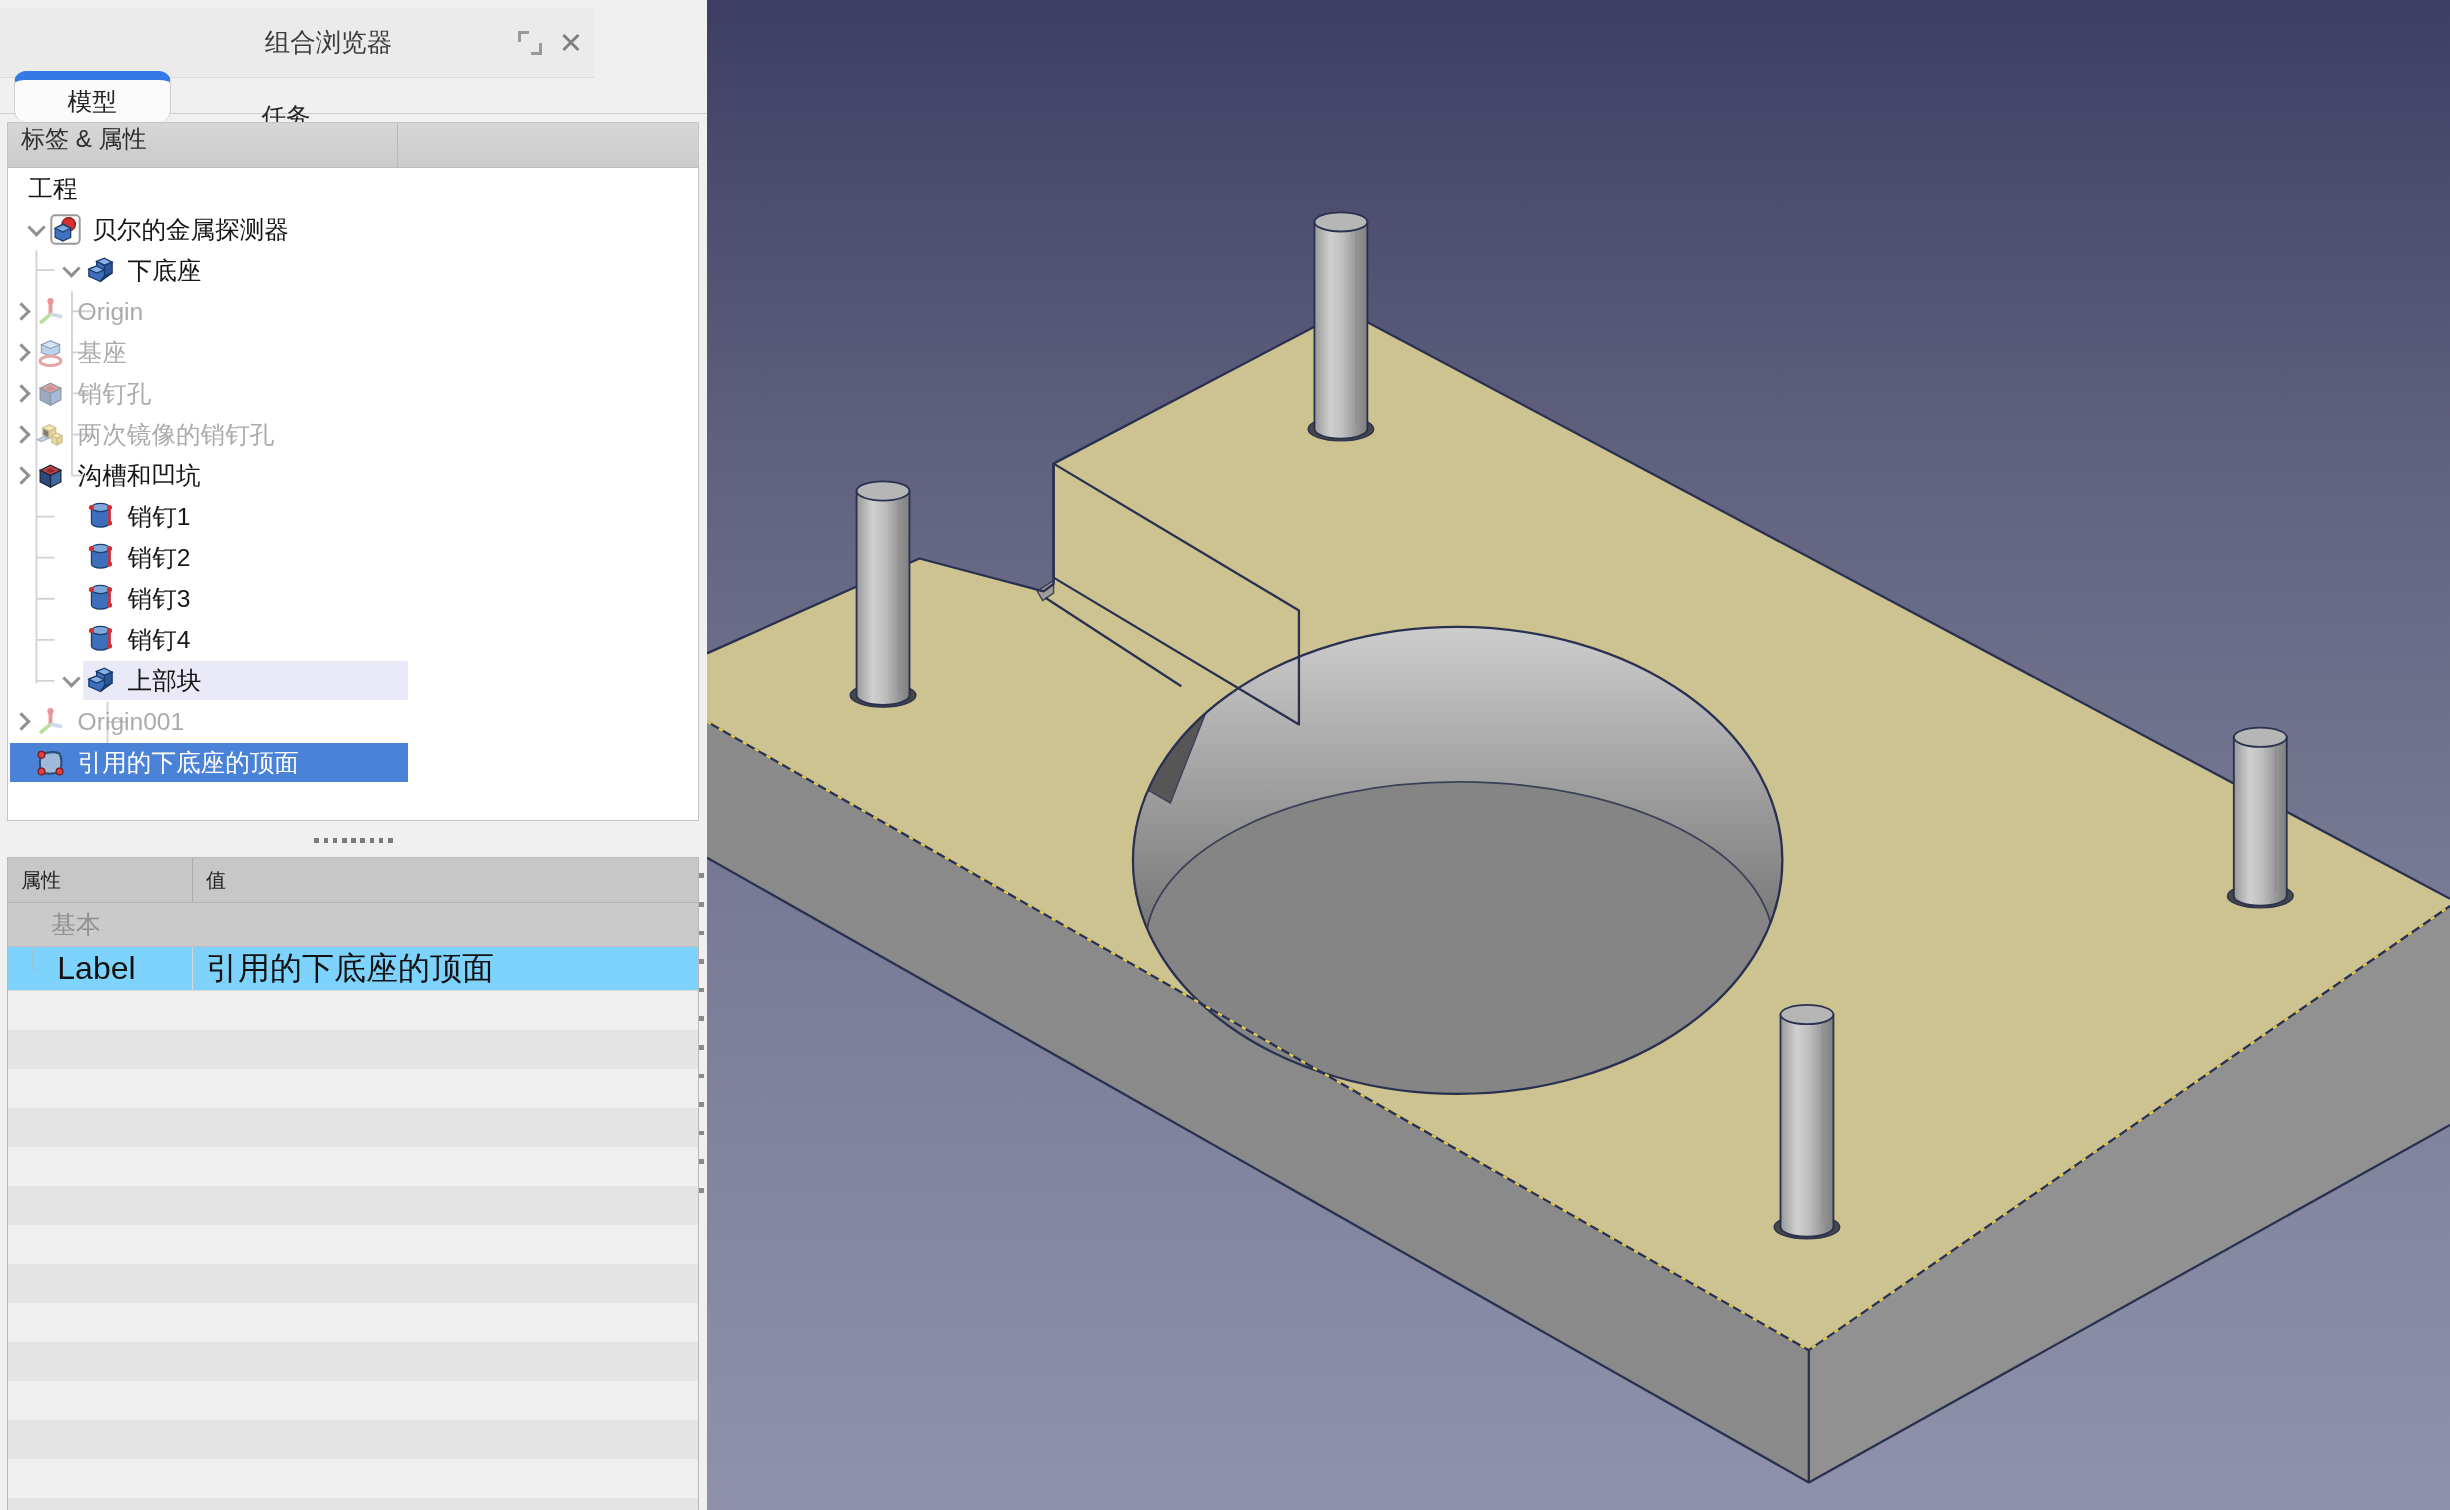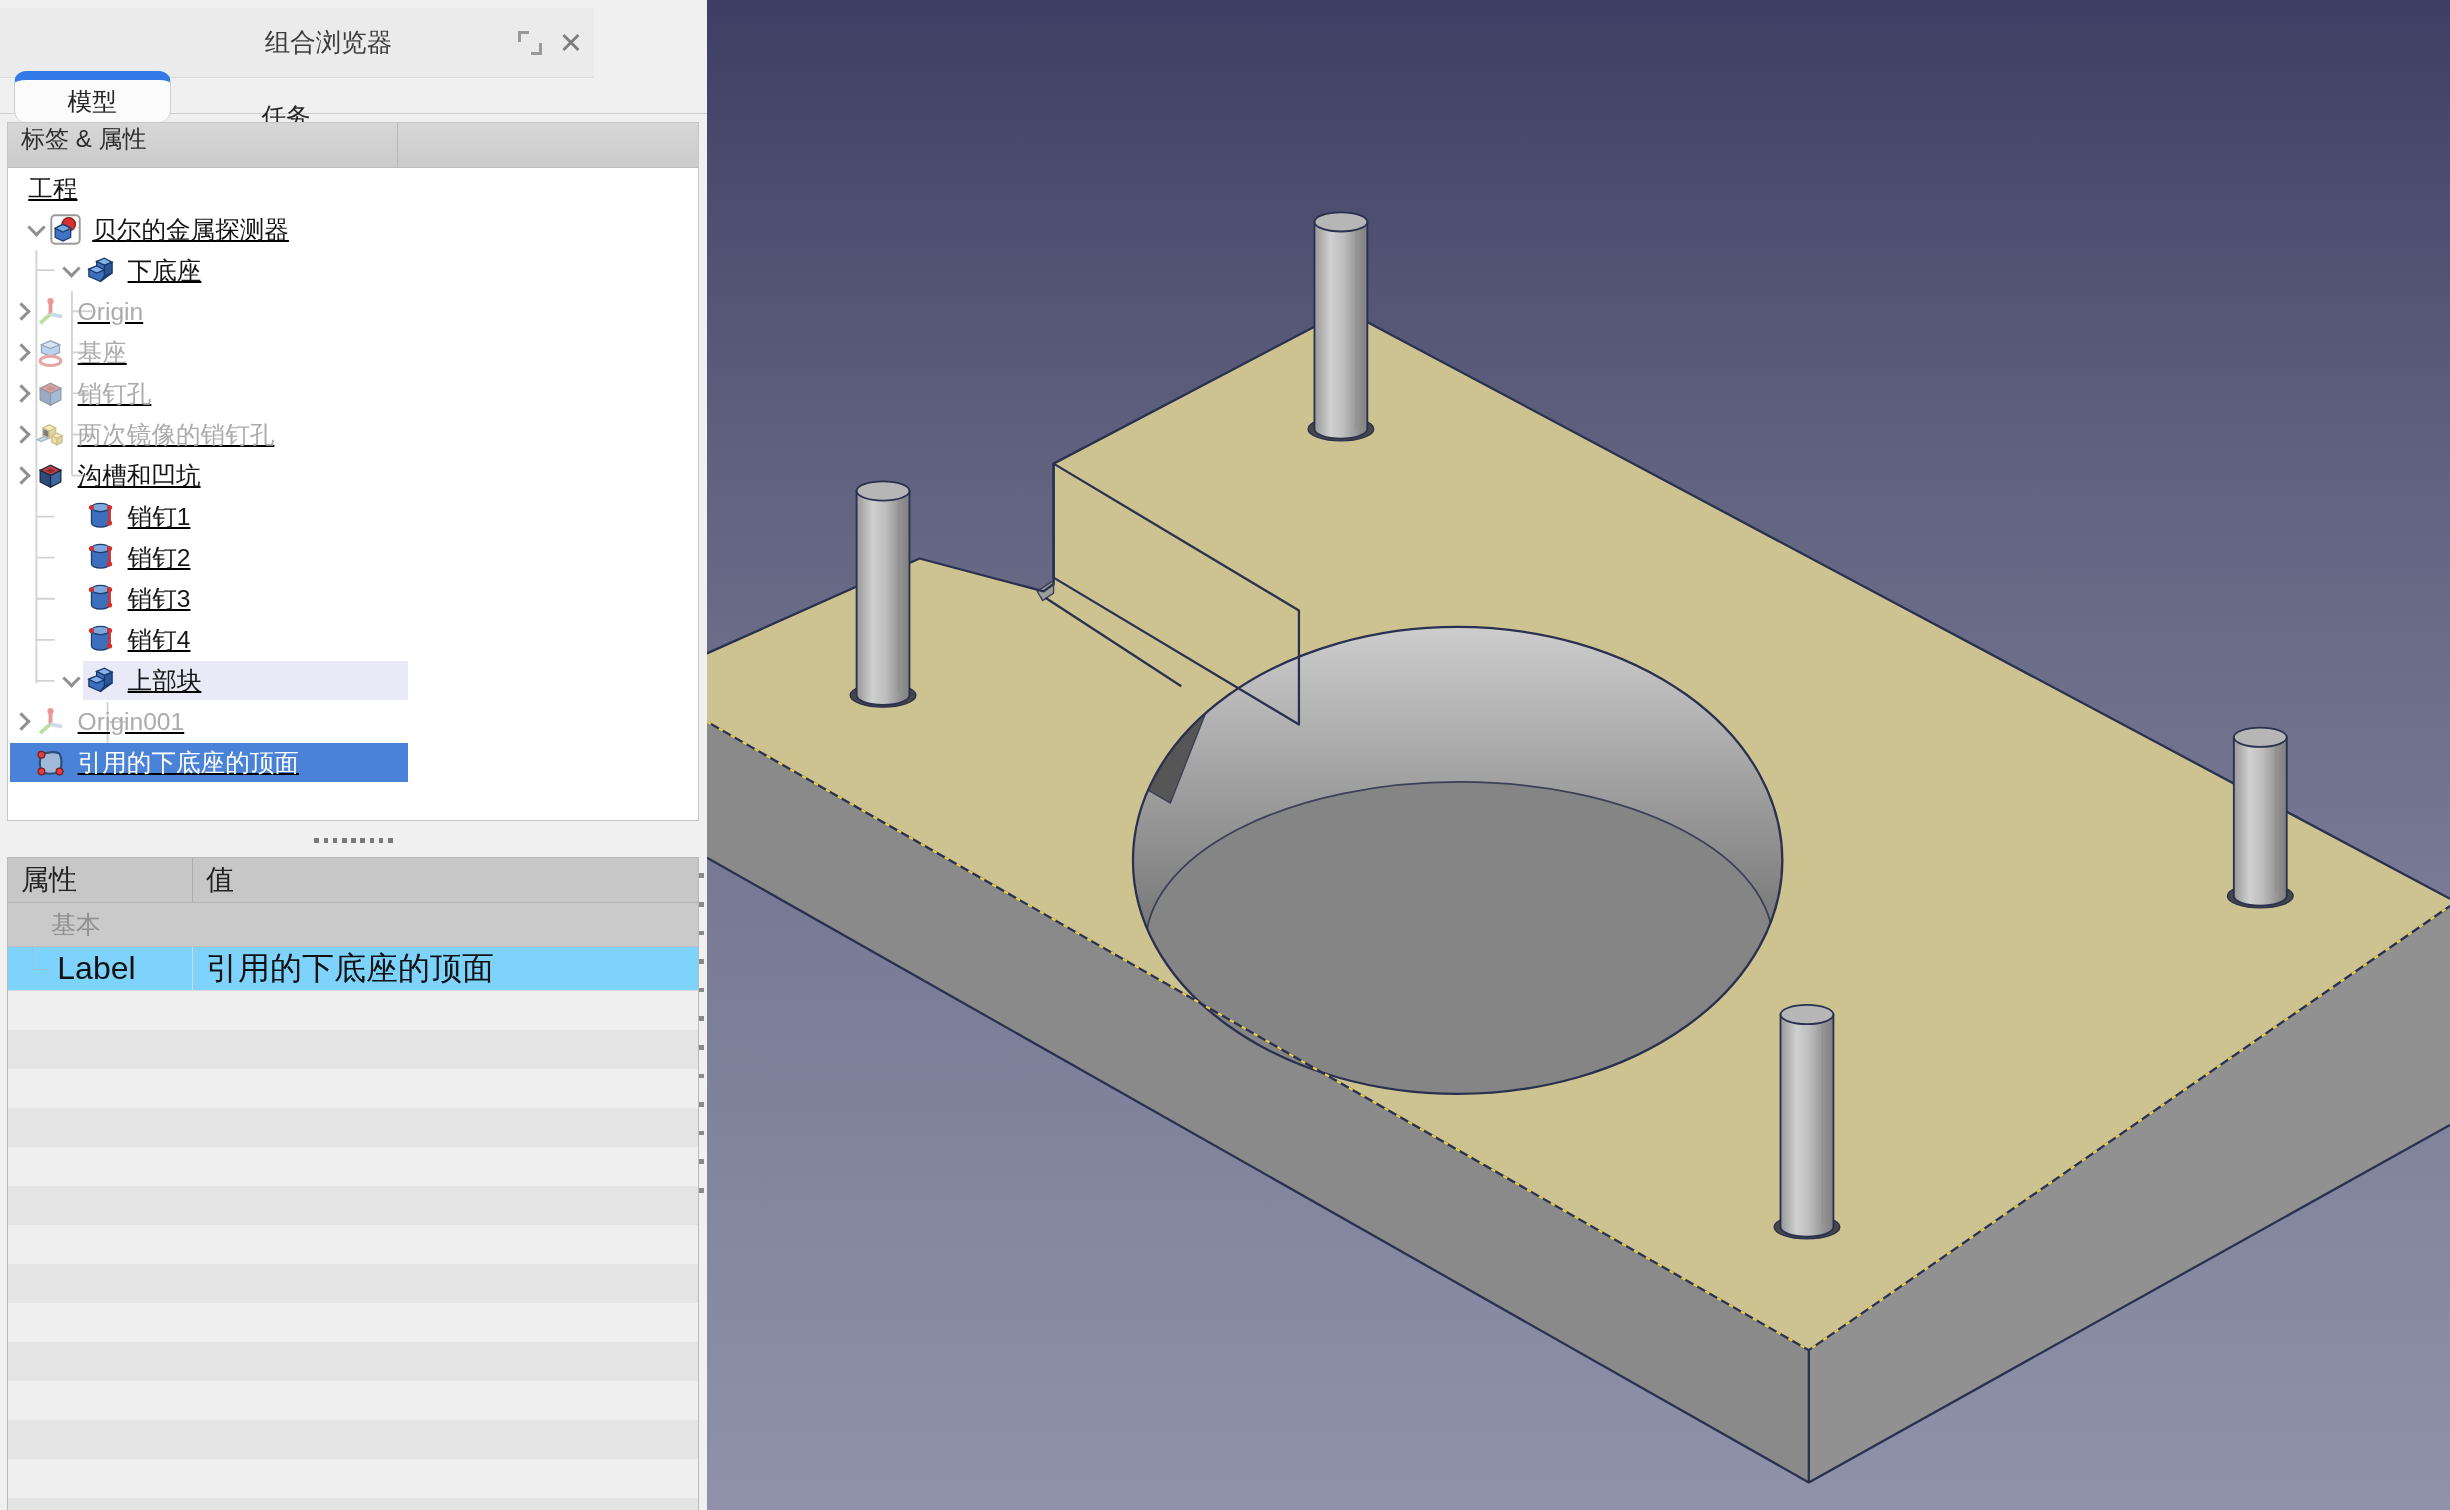--- a/index.html
+++ b/index.html
@@ -23,21 +23,21 @@
   .tab.active{left:13.7px;width:155px;background:#fbfbfb;border:0.9px solid #cfcfcf;border-bottom:none;
        border-top:9px solid var(--accent_tab);top:0;height:42px;}
   .tab.inactive{left:170px;width:232px;margin-top:22px;}
   
   .tree-box{position:absolute;left:7.3px;top:122px;width:692px;height:699px;background:#fff;
             border:1.8px solid #c6c6c6;box-sizing:border-box;}
   .tree-header{height:44px;background:linear-gradient(#d7d7d7,#cbcbcb);border-bottom:1.8px solid #bdbdbd;
                display:flex;align-items:flex-start;font-size:24px;color:#2d2d2d;}
   .tree-header .c1{width:389px;padding-left:12.8px;box-sizing:border-box;}
   .tree-header .c2{flex:1;height:100%;border-left:1.8px solid #b9b9b9;}
-  .tree-rows{position:relative;height:616px;overflow:hidden;text-decoration:underline;}
+  .tree-rows{position:relative;height:616px;overflow:hidden;}
   .guides{position:absolute;left:0;top:0;pointer-events:none;}
   .trow{height:41px;display:flex;align-items:center;position:relative;font-size:24.6px;color:#151515;}
   .lvl0{padding-left:20px}.lvl1{padding-left:14.6px}.lvl2{padding-left:50px}.lvl3{}
   .chev{flex:0 0 27px;display:flex;align-items:center;justify-content:center;position:relative;}
   .chev i{width:10px;height:10px;border-right:3.2px solid #909090;border-bottom:3.2px solid #909090;display:block;}
   .chev.down i{transform:rotate(45deg);margin-top:-3.6px;}
   .chev.right i{transform:rotate(-45deg);}
   .ticon{flex:0 0 35px;height:33px;margin-right:7.3px;position:relative;display:flex;align-items:center;}
   .ticon svg{width:31px;height:31px;}
   .tlabel{position:relative;white-space:nowrap;}
@@ -46,21 +46,21 @@
   .trow.selected::before{content:'';position:absolute;left:1.8px;right:290px;top:0.9px;bottom:0.9px;background:var(--selection);}
   .trow.hover::before{content:'';position:absolute;left:75px;right:290px;top:0.9px;bottom:0.9px;background:var(--hover);}
   .trow.selected .tlabel{color:#fff;}
   
   .h-splitter{position:absolute;left:0;top:826px;width:707px;height:29px;display:flex;
               align-items:center;justify-content:center;gap:4.6px;}
   .h-splitter b{width:4.6px;height:4.6px;background:#7a7a7a;display:block;}
   
   .prop-box{position:absolute;left:7.3px;top:857px;width:692px;height:653px;background:#efefef;
             border:1.8px solid #b9b9b9;border-bottom:none;box-sizing:border-box;overflow:hidden;}
-  .prop-header{height:44px;background:var(--prop_header_bg);display:flex;font-size:28px;color:#222;
+  .prop-header{height:44px;background:var(--prop_header_bg);display:flex;font-size:20px;color:#222;
                border-bottom:1.8px solid #b5b5b5;}
   .prop-header .p1{width:184px;display:flex;align-items:center;padding-left:12.8px;box-sizing:border-box;}
   .prop-header .p2{flex:1;display:flex;align-items:center;padding-left:12.8px;border-left:1.8px solid #adadad;}
   .group-row{height:43px;background:var(--group_row_bg);display:flex;align-items:center;
              padding-left:43px;font-size:24.6px;color:#8f8f8f;border-bottom:0.9px solid #bdbdbd;}
   .label-row{height:43px;background:#7dd3fc;display:flex;font-size:32px;color:#111;
              border-bottom:1.8px solid #d8d8d8;position:relative;}
   .label-row .p1{width:184px;display:flex;align-items:center;padding-left:49px;box-sizing:border-box;}
   .label-row .p2{flex:1;display:flex;align-items:center;padding-left:12.8px;border-left:1.8px solid #d8d8d8;}
   .l-conn{position:absolute;left:24px;top:0px;width:16.4px;height:22px;border-left:1.8px dotted #b5b5b5;

